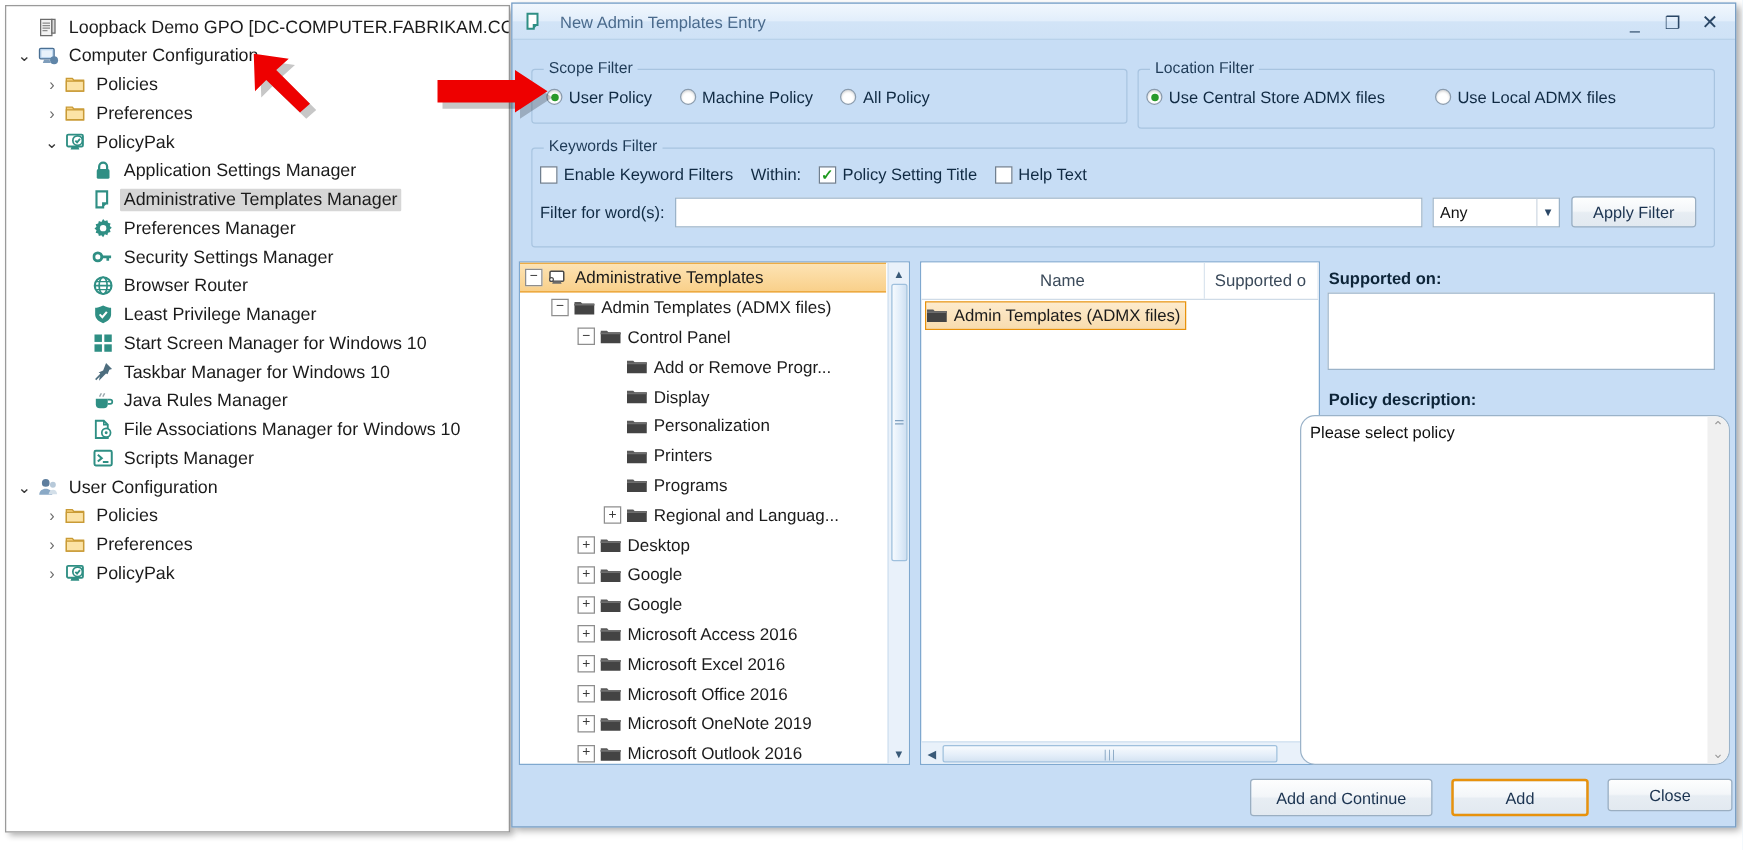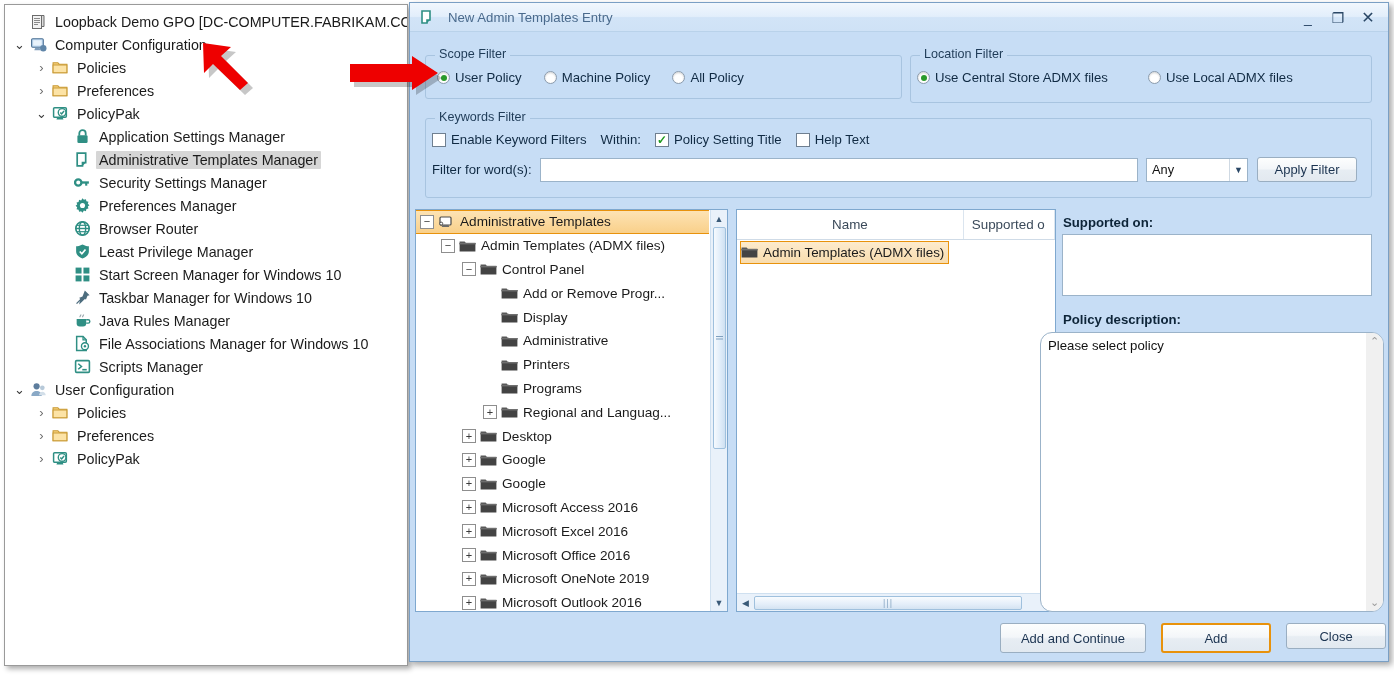--- a/index.html
+++ b/index.html
@@ -360,36 +360,36 @@
               <path d="M3 2 h8 v9 h-3 v3 h-5 z" fill="#ffffff" stroke="#2f8f84" stroke-width="1.6"></path>
               <path d="M8 11 h3 l-3 3 z" fill="#2f8f84"></path>
             </svg>
           </span>
           <span class="tlabel">Administrative Templates Manager</span>
         </div>
         <div class="tree-row" style="padding-left: 50px;">
           <span class="chev"></span>
           <span class="ico">
             <svg width="17" height="17" viewBox="0 0 16 16">
+              <path d="M8 1.2 l1.3 1.5 1.9-.6 .5 1.9 1.9 .5-.6 1.9 1.5 1.3-1.5 1.3 .6 1.9-1.9 .5-.5 1.9-1.9-.6L8 14.8 6.7 13.3l-1.9 .6-.5-1.9-1.9-.5 .6-1.9L1.5 8.3 3 7l-.6-1.9 1.9-.5 .5-1.9 1.9 .6z" fill="#2f8f84"></path>
+              <circle cx="8" cy="8" r="2.4" fill="#ffffff"></circle>
+            </svg>
+          </span>
+          <span class="tlabel">Preferences Manager</span>
+        </div>
+        <div class="tree-row" style="padding-left: 50px;">
+          <span class="chev"></span>
+          <span class="ico">
+            <svg width="17" height="17" viewBox="0 0 16 16">
               <circle cx="4" cy="8" r="3" fill="none" stroke="#2f8f84" stroke-width="2.2"></circle>
               <line x1="6.6" y1="8" x2="14" y2="8" stroke="#2f8f84" stroke-width="2.2"></line>
               <line x1="11.5" y1="8" x2="11.5" y2="11" stroke="#2f8f84" stroke-width="2"></line>
             </svg>
           </span>
           <span class="tlabel">Security Settings Manager</span>
-        </div>
-        <div class="tree-row" style="padding-left: 50px;">
-          <span class="chev"></span>
-          <span class="ico">
-            <svg width="17" height="17" viewBox="0 0 16 16">
-              <path d="M8 1.2 l1.3 1.5 1.9-.6 .5 1.9 1.9 .5-.6 1.9 1.5 1.3-1.5 1.3 .6 1.9-1.9 .5-.5 1.9-1.9-.6L8 14.8 6.7 13.3l-1.9 .6-.5-1.9-1.9-.5 .6-1.9L1.5 8.3 3 7l-.6-1.9 1.9-.5 .5-1.9 1.9 .6z" fill="#2f8f84"></path>
-              <circle cx="8" cy="8" r="2.4" fill="#ffffff"></circle>
-            </svg>
-          </span>
-          <span class="tlabel">Preferences Manager</span>
         </div>
         <div class="tree-row" style="padding-left: 50px;">
           <span class="chev"></span>
           <span class="ico">
             <svg width="17" height="17" viewBox="0 0 16 16">
               <circle cx="8" cy="8" r="6.3" fill="none" stroke="#2f8f84" stroke-width="1.6"></circle>
               <ellipse cx="8" cy="8" rx="3" ry="6.3" fill="none" stroke="#2f8f84" stroke-width="1.3"></ellipse>
               <line x1="1.8" y1="8" x2="14.2" y2="8" stroke="#2f8f84" stroke-width="1.3"></line>
               <line x1="2.8" y1="5" x2="13.2" y2="5" stroke="#2f8f84" stroke-width="1.1"></line>
               <line x1="2.8" y1="11" x2="13.2" y2="11" stroke="#2f8f84" stroke-width="1.1"></line>
@@ -657,21 +657,21 @@
             </div>
             <div class="dtrow" style="padding-left: 67px;">
               <span class="pm blank"></span>
               <span class="folder">
                 <svg width="17" height="14" viewBox="0 0 17 14">
                   <path d="M0.6 2.6 h5 l1.3 1.4 h9.5 v1.3 h-15.8z" fill="#5a5a5a"></path>
                   <path d="M0.6 3.9 h15.8 v8.6 h-15.8z" fill="#434343"></path>
                   <path d="M0.6 3.9 h15.8 v1.5 h-15.8z" fill="#6f6f6f"></path>
                 </svg>
               </span>
-              <span>Administrative</span>
+              <span>Personalization</span>
             </div>
             <div class="dtrow" style="padding-left: 67px;">
               <span class="pm blank"></span>
               <span class="folder">
                 <svg width="17" height="14" viewBox="0 0 17 14">
                   <path d="M0.6 2.6 h5 l1.3 1.4 h9.5 v1.3 h-15.8z" fill="#5a5a5a"></path>
                   <path d="M0.6 3.9 h15.8 v8.6 h-15.8z" fill="#434343"></path>
                   <path d="M0.6 3.9 h15.8 v1.5 h-15.8z" fill="#6f6f6f"></path>
                 </svg>
               </span>

